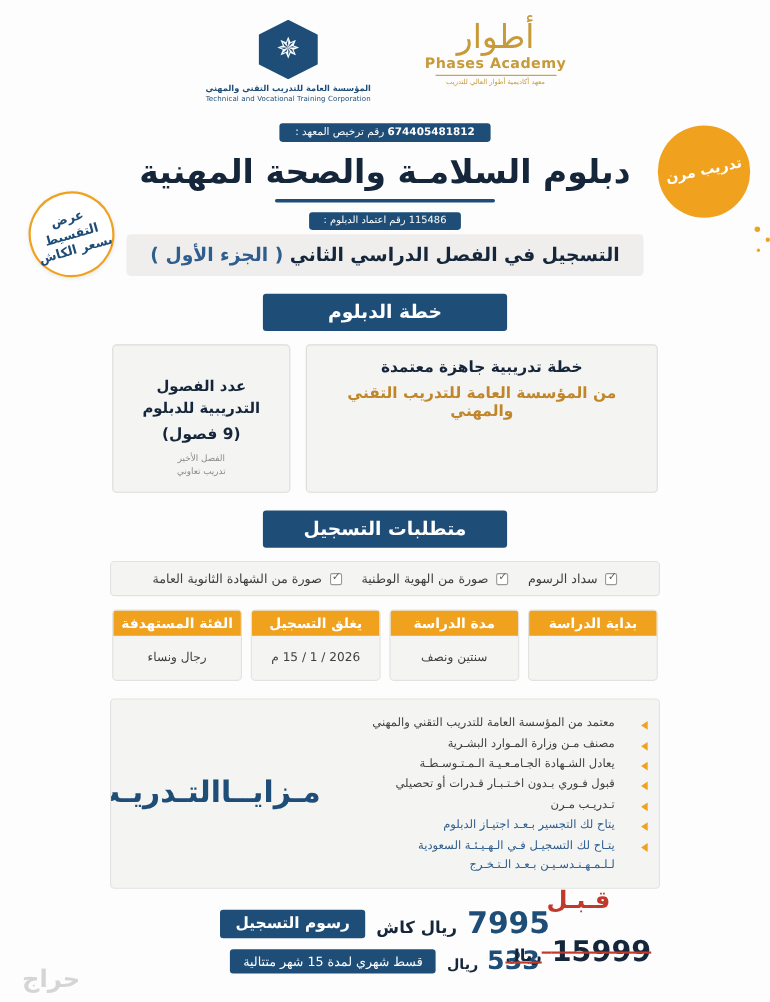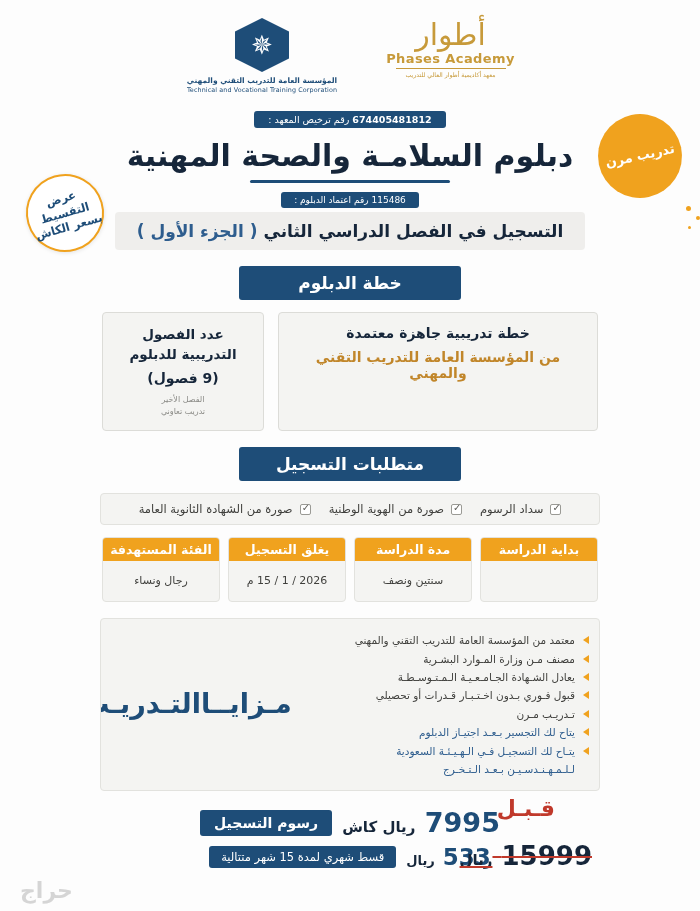--- a/index.html
+++ b/index.html
@@ -149,21 +149,21 @@
   }
   .plan-box {
     background: #f4f4f2;
     border: 1px solid #dcdcd8;
     border-radius: 4px;
     padding: 12px 10px;
     text-align: center;
   }
   .plan-right { width: 162px; }
   .plan-left  { width: 320px; }
-  .plan-title { font-size: 13.5px; color: #16263a; font-weight: bold; line-height: 1.45; }
+  .plan-title { font-size: 13.5px; color: #16263a; font-weight: bold; line-height: 1.45; margin-top: 16px; }
   .plan-sub   { font-size: 8px; color: #8a8a86; margin-top: 8px; line-height: 1.5; }
   .plan-line1 { font-size: 14px; color: #16263a; font-weight: bold; }
   .plan-line2 { font-size: 14px; color: #c1862a; font-weight: bold; margin-top: 8px; }
   .plan-strong { font-size: 14px; color: #16263a; font-weight: bold; }
 
   
   .req-row {
     display: flex; justify-content: center; gap: 18px;
     width: 500px; margin: 12px auto 0;
     background: #f4f4f2; border: 1px solid #e2e2de;
@@ -206,21 +206,21 @@
     border-radius: 4px; overflow: hidden;
   }
   .adv-title {
     width: 172px; display: flex; flex-direction: row;
     align-items: center; justify-content: center;
     color: #1e4d78; font-weight: bold; font-size: 27px;
     letter-spacing: 3px; line-height: 1.5;
   }
   .adv-list { flex: 1; padding: 12px 10px 12px 6px; }
   .adv-item {
-    display: flex; align-items: center; gap: 8px;
+    display: flex; align-items: flex-end; gap: 24px;
     font-size: 10.5px; color: #3f3f3c;
     padding: 3.2px 0;
     justify-content: flex-start;
   }
   .arrow {
     width: 0; height: 0; flex: 0 0 auto;
     border-top: 4px solid transparent;
     border-bottom: 4px solid transparent;
     border-right: 6px solid #f0a21e;
   }
@@ -240,21 +240,21 @@
   .price-value .unit { font-size: 15px; color: #16263a; }
   .price-row2 { display: flex; align-items: center; justify-content: center; gap: 10px; margin-top: 6px; }
   .price-label2 {
     background: #1e4d78; color: #fff;
     font-size: 11.5px; padding: 4px 12px; border-radius: 3px;
   }
   .price-value2 { font-size: 23px; font-weight: bold; color: #1e4d78; }
   .price-value2 .unit { font-size: 13px; color: #16263a; }
 
   .before-wrap {
-    position: absolute; right: 108px; bottom: 40px;
+    position: absolute; right: 108px; bottom: 30px;
     text-align: center; direction: rtl;
   }
   .before-label {
     font-size: 22px; font-weight: bold; color: #c0392b;
     letter-spacing: 5px;
   }
   .before-price {
     font-size: 26px; font-weight: bold; color: #16263a;
     text-decoration: line-through; text-decoration-color: #c0392b;
     margin-top: 20px;

